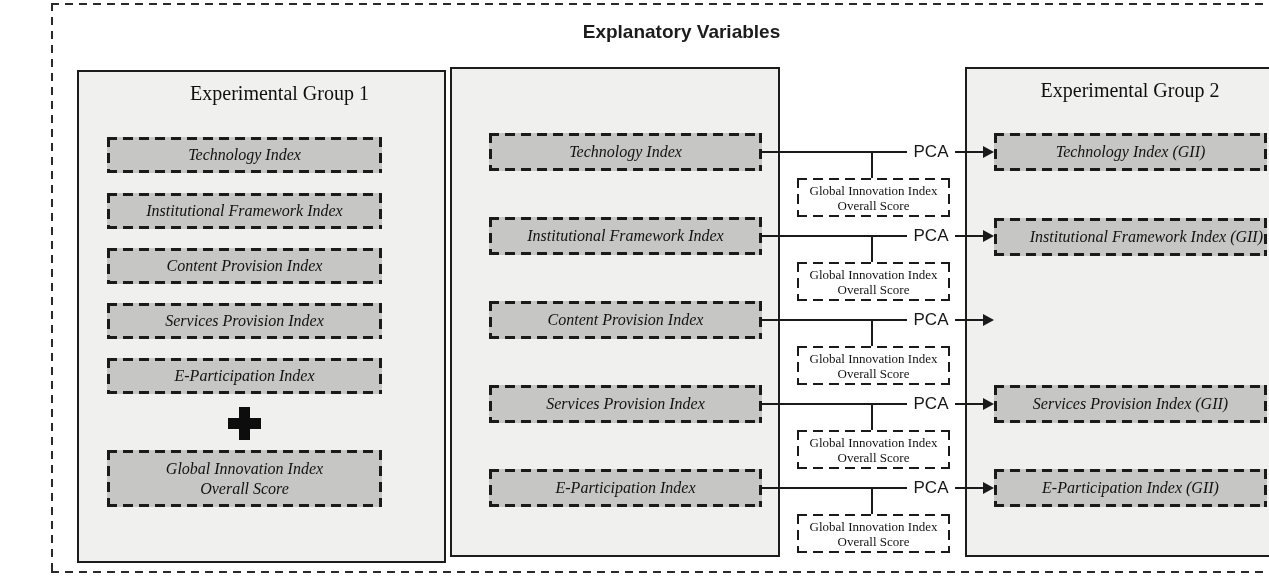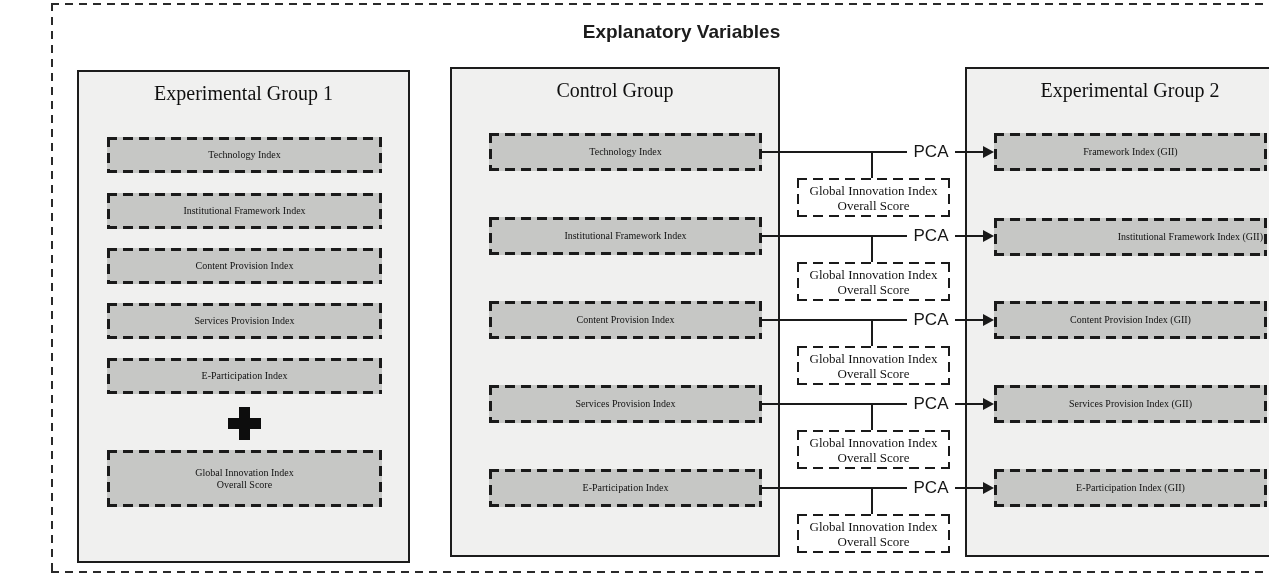--- a/index.html
+++ b/index.html
@@ -53,22 +53,23 @@
       repeating-linear-gradient(180deg,var(--ink) 0 10px,transparent 10px 16px),
       repeating-linear-gradient(180deg,var(--ink) 0 10px,transparent 10px 16px);
     background-size:100% 3px,100% 3px,3px 100%,3px 100%;
     background-position:0 0,0 100%,0 0,100% 0;
   }
 
   .gbox{
     position:absolute;box-sizing:border-box;
     background-color:var(--fill);
     display:flex;flex-direction:column;align-items:center;justify-content:center;
-    font-size:10px;line-height:1.2;text-align:center;color:#121212;
+    font-size:16px;line-height:1.2;text-align:center;color:#121212;
     padding:0 4px;
+    font-style:italic;
   }
 
   .plus-bar{position:absolute;background:#0d0d0d;}
 
   
   .conn{position:absolute;left:0;width:0;height:0;}
   .conn-line{position:absolute;left:714px;top:-1px;width:224px;height:2px;background:var(--ink);}
   .conn-pca{
     position:absolute;left:860px;top:-11px;width:48px;text-align:center;
     background:var(--bg);
@@ -89,21 +90,21 @@
 </style>
 </head>
 <body>
 
 <div class="canvas">
 
   <div class="outer-border"></div>
 
   <div class="diagram-title">Explanatory Variables</div>
 
-  <div class="panel" style="left:30px;top:70px;width:329px;height:489px;">
+  <div class="panel" style="left:30px;top:70px;width:329px;height:489px;padding-left:36px;">
     <div class="panel-title">Experimental Group 1</div>
 
     <div class="gbox dashed" style="left:28px;top:65px;width:275px;height:36px;">
       <span>Technology Index</span>
     </div>
     <div class="gbox dashed" style="left:28px;top:121px;width:275px;height:36px;">
       <span>Institutional Framework Index</span>
     </div>
     <div class="gbox dashed" style="left:28px;top:176px;width:275px;height:36px;">
       <span>Content Provision Index</span>
@@ -120,21 +121,20 @@
       <div class="plus-bar" style="left:160px;top:335px;width:11px;height:33px;"></div>
     </div>
 
     <div class="gbox dashed" style="left:28px;top:378px;width:275px;height:57px;">
       <span>Global Innovation Index</span>
       <span>Overall Score</span>
     </div>
   </div>
 
   <div class="panel" style="left:403px;top:67px;width:326px;height:486px;">
-    <div class="panel-title">Control Group</div>
 
     <div class="gbox dashed" style="left:37px;top:64px;width:273px;height:38px;">
       <span>Technology Index</span>
     </div>
     <div class="gbox dashed" style="left:37px;top:148px;width:273px;height:38px;">
       <span>Institutional Framework Index</span>
     </div>
     <div class="gbox dashed" style="left:37px;top:232px;width:273px;height:38px;">
       <span>Content Provision Index</span>
     </div>
@@ -143,28 +143,25 @@
     </div>
     <div class="gbox dashed" style="left:37px;top:400px;width:273px;height:38px;">
       <span>E-Participation Index</span>
     </div>
   </div>
 
   <div class="panel" style="left:918px;top:67px;width:326px;height:486px;">
     <div class="panel-title">Experimental Group 2</div>
 
     <div class="gbox dashed" style="left:27px;top:64px;width:273px;height:38px;">
-      <span>Framework Index (GII)</span>
+      <span>Technology Index (GII)</span>
     </div>
     <div class="gbox dashed" style="left:27px;top:149px;width:273px;height:38px;align-items:flex-end;">
       <span>Institutional Framework Index (GII)</span>
     </div>
-    <div class="gbox dashed" style="left:27px;top:232px;width:273px;height:38px;">
-      <span>Content Provision Index (GII)</span>
-    </div>
     <div class="gbox dashed" style="left:27px;top:316px;width:273px;height:38px;">
       <span>Services Provision Index (GII)</span>
     </div>
     <div class="gbox dashed" style="left:27px;top:400px;width:273px;height:38px;justify-content:center;">
       <span>E-Participation Index (GII)</span>
     </div>
   </div>
 
   <div class="conn" style="top:152px;">
     <div class="conn-line"></div>

